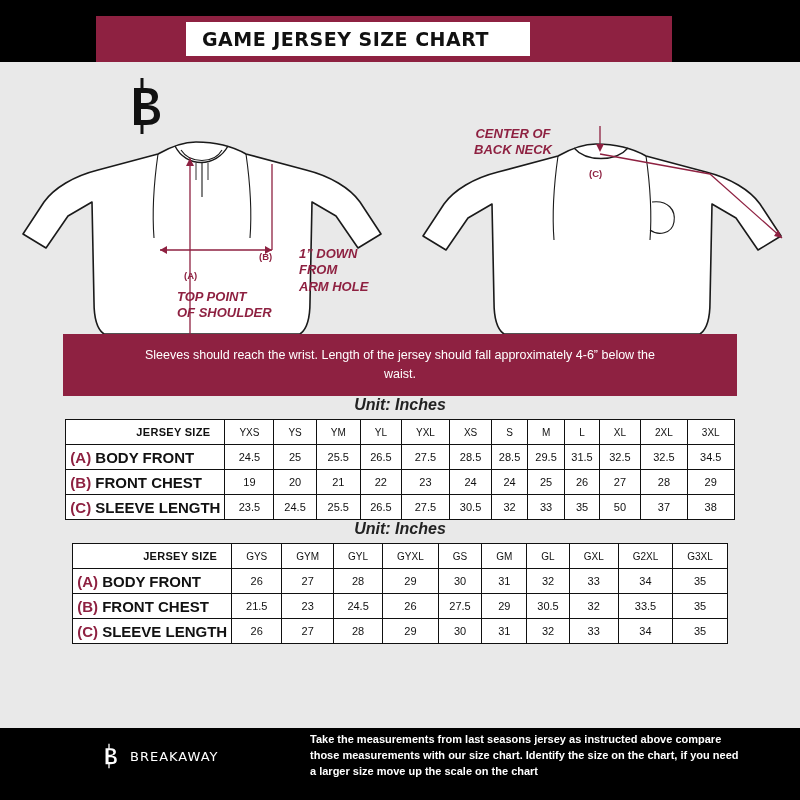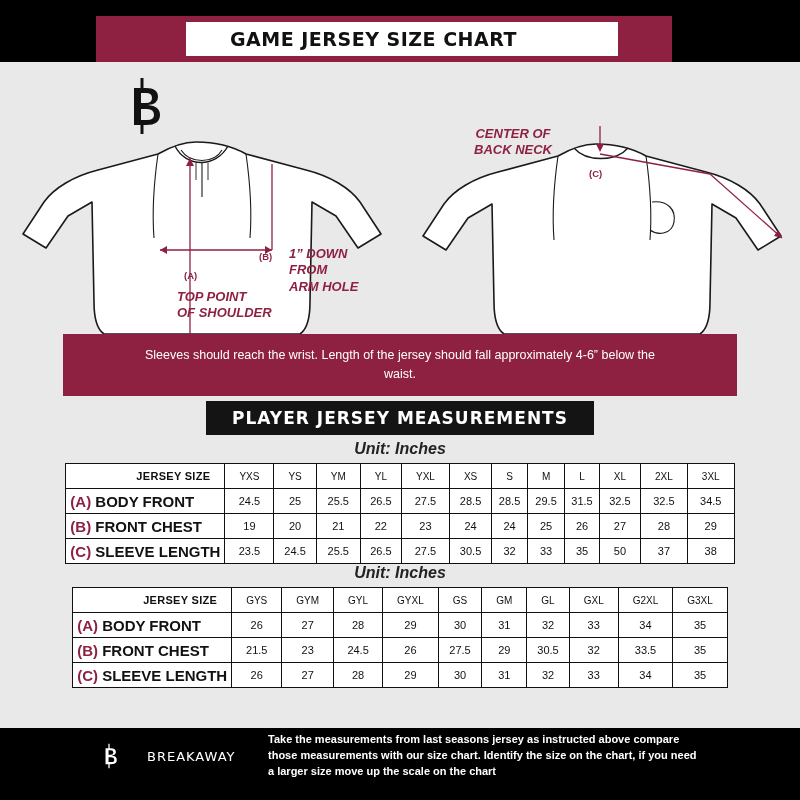--- a/index.html
+++ b/index.html
@@ -32,23 +32,23 @@
     position: absolute; left: 0; top: 0; width: 96px; height: 46px;
     background: #000;
   }
   .header-right-black {
     position: absolute; right: 0; top: 0; width: 128px; height: 46px;
     background: #000;
   }
   .title-box {
     position: absolute;
     left: 186px; top: 6px;
-    width: 432px; height: 34px;
+    width: 344px; height: 34px;
     background: #fff;
-    display: flex; align-items: center; padding-left: 28px;
+    display: flex; align-items: center;
   }
   .title-box span {
     font-size: 19px; font-weight: bold; letter-spacing: .5px;
     color: #111; padding-left: 16px;
     font-family: "DejaVu Sans", sans-serif;
   }
 
   
   .diagram {
     position: relative;
@@ -146,31 +146,32 @@
 
   
   .footer {
     position: absolute; left: 0; bottom: 0;
     width: 800px; height: 56px;
     background: #000;
     display: flex; align-items: center;
   }
   .footer-logo-box {
     width: 268px; height: 56px;
-    display: flex; align-items: center; gap: 25px;
+    display: flex; align-items: center; gap: 8px;
     padding-left: 96px;
   }
   .footer-brand {
     color: #fff; font-size: 13px; letter-spacing: 1px;
     font-family: "DejaVu Sans", sans-serif;
   }
   .footer-text {
     color: #fff; font-size: 11px; line-height: 1.45;
     max-width: 430px;
     font-weight: bold;
+    margin-left: 42px;
   }
 </style>
 </head>
 <body>
 
 <div id="page">
   <div class="sheet">
 
     <div class="header">
       <div class="header-left-black"></div>
@@ -232,21 +233,21 @@
           <polygon points="160,188 167,184 167,192"></polygon>
           <polygon points="272,188 265,184 265,192"></polygon>
         </g>
       </svg>
 
       <div class="marker" style="left:184px; top:208px;">(A)</div>
       <div class="marker" style="left:259px; top:189px;">(B)</div>
 
       <div class="annot" style="left:177px; top:227px; white-space:pre-line;">TOP POINT
 OF SHOULDER</div>
-      <div class="annot" style="left:289px; top:184px; white-space:pre-line;font-style:italic;">1” DOWN
+      <div class="annot" style="left:299px; top:184px; white-space:pre-line;font-style:italic;">1” DOWN
 FROM
 ARM HOLE</div>
 
       <svg class="jersey-svg" width="400" height="272" viewBox="0 0 400 272" style="left:400px;">
         <g fill="#ffffff" stroke="#1a1a1a" stroke-width="1.6" stroke-linejoin="round">
           <path d="M196 82
                    C 214 82, 232 86, 246 94
                    L 306 110
                    C 330 116, 350 128, 360 142
                    L 381 174
@@ -288,23 +289,20 @@
 BACK NECK</div>
       <div class="marker" style="left:589px; top:106px;">(C)</div>
     </div>
 
     <div class="note-band-wrap">
       <div class="note-band">
         <p>Sleeves should reach the wrist. Length of the jersey should fall approximately 4-6” below the waist.</p>
       </div>
     </div>
 
-    <div class="banner-wrap">
-      <div class="banner">PLAYER JERSEY MEASUREMENTS</div>
-    </div>
     <div class="unit">Unit: Inches</div>
     <div class="table-wrap">
       <table id="player-table">
           <thead>
             <tr>
               <th class="size-head">JERSEY SIZE</th>
               <th class="colhead">YXS</th>
               <th class="colhead">YS</th>
               <th class="colhead">YM</th>
               <th class="colhead">YL</th>

